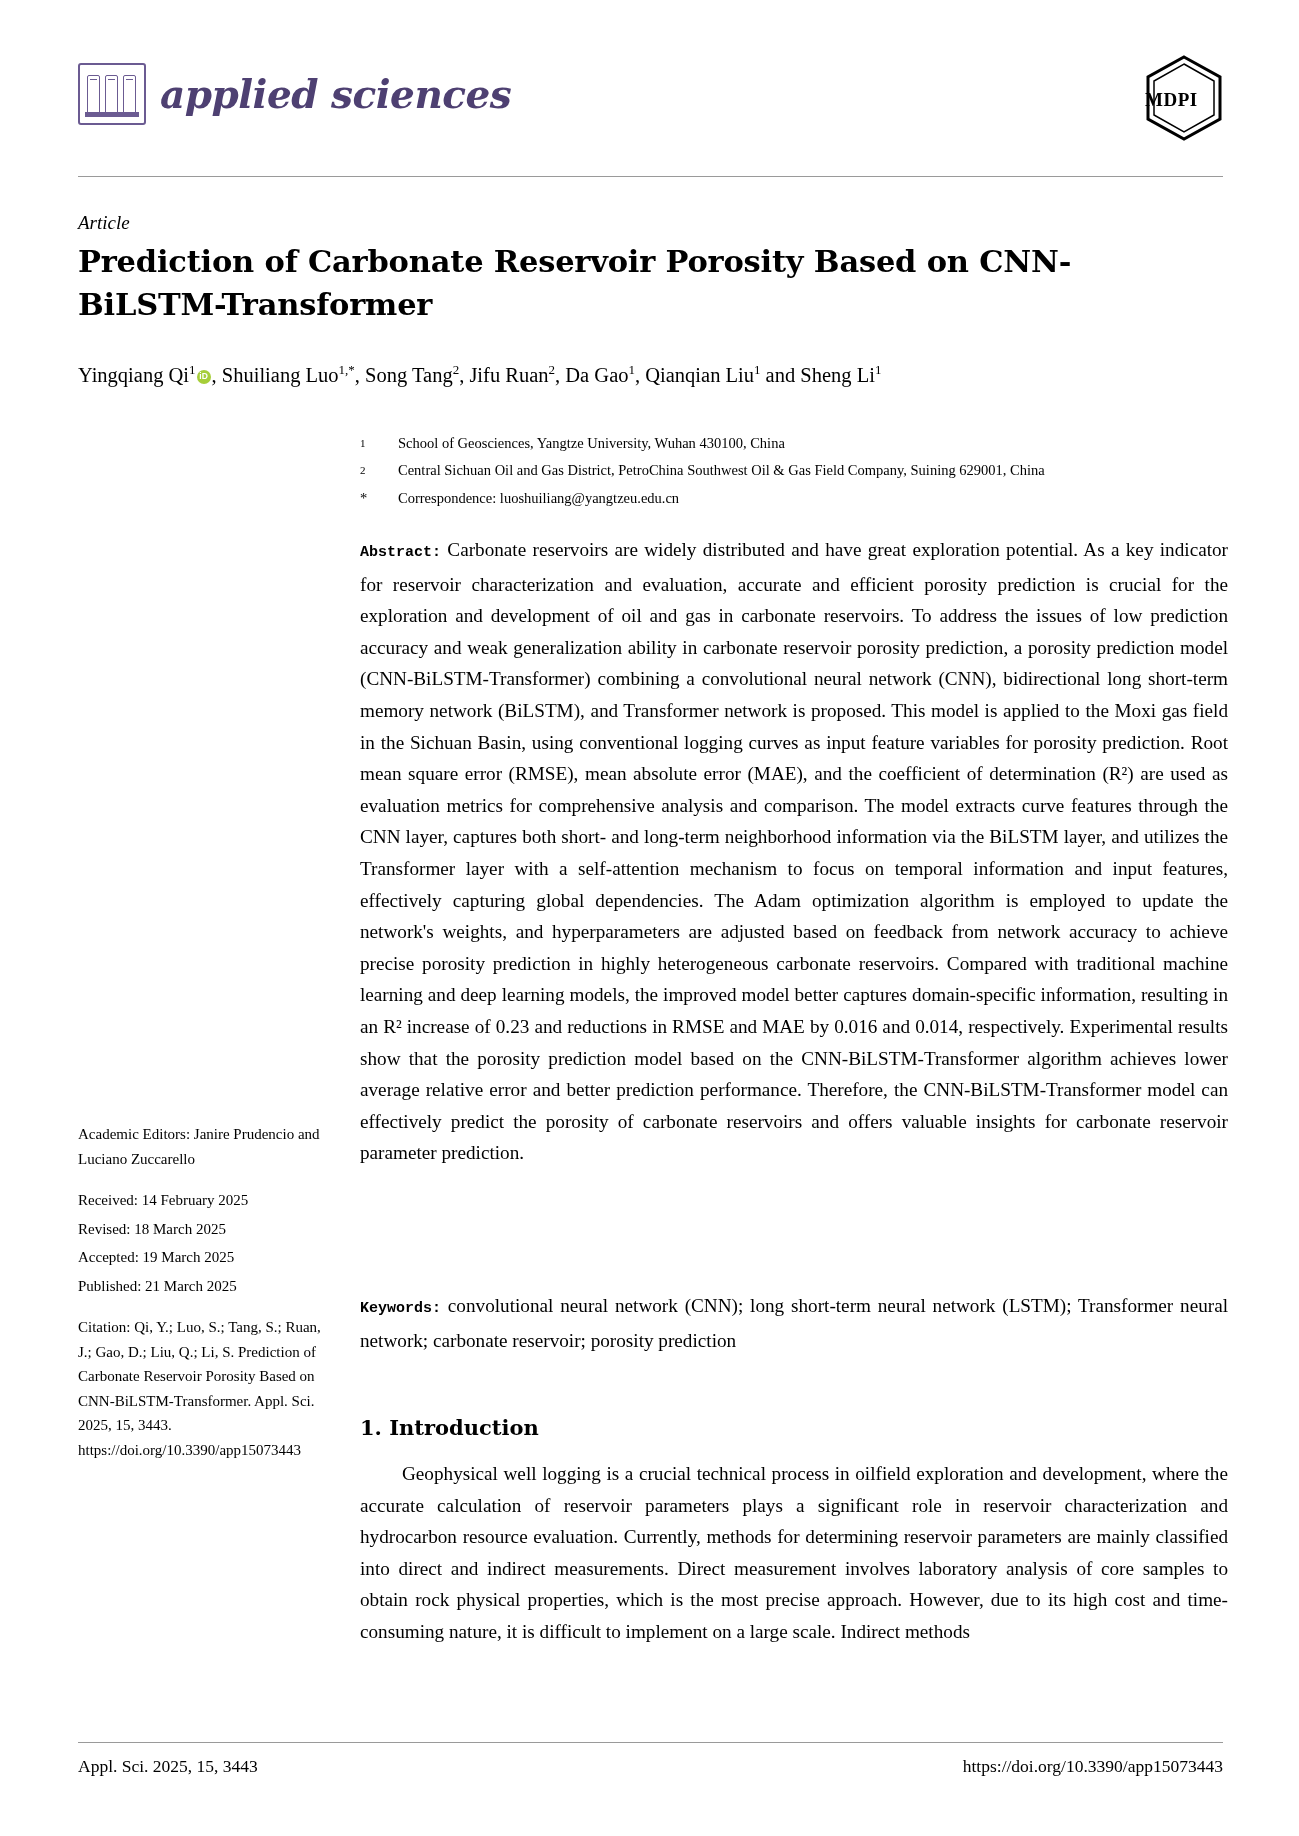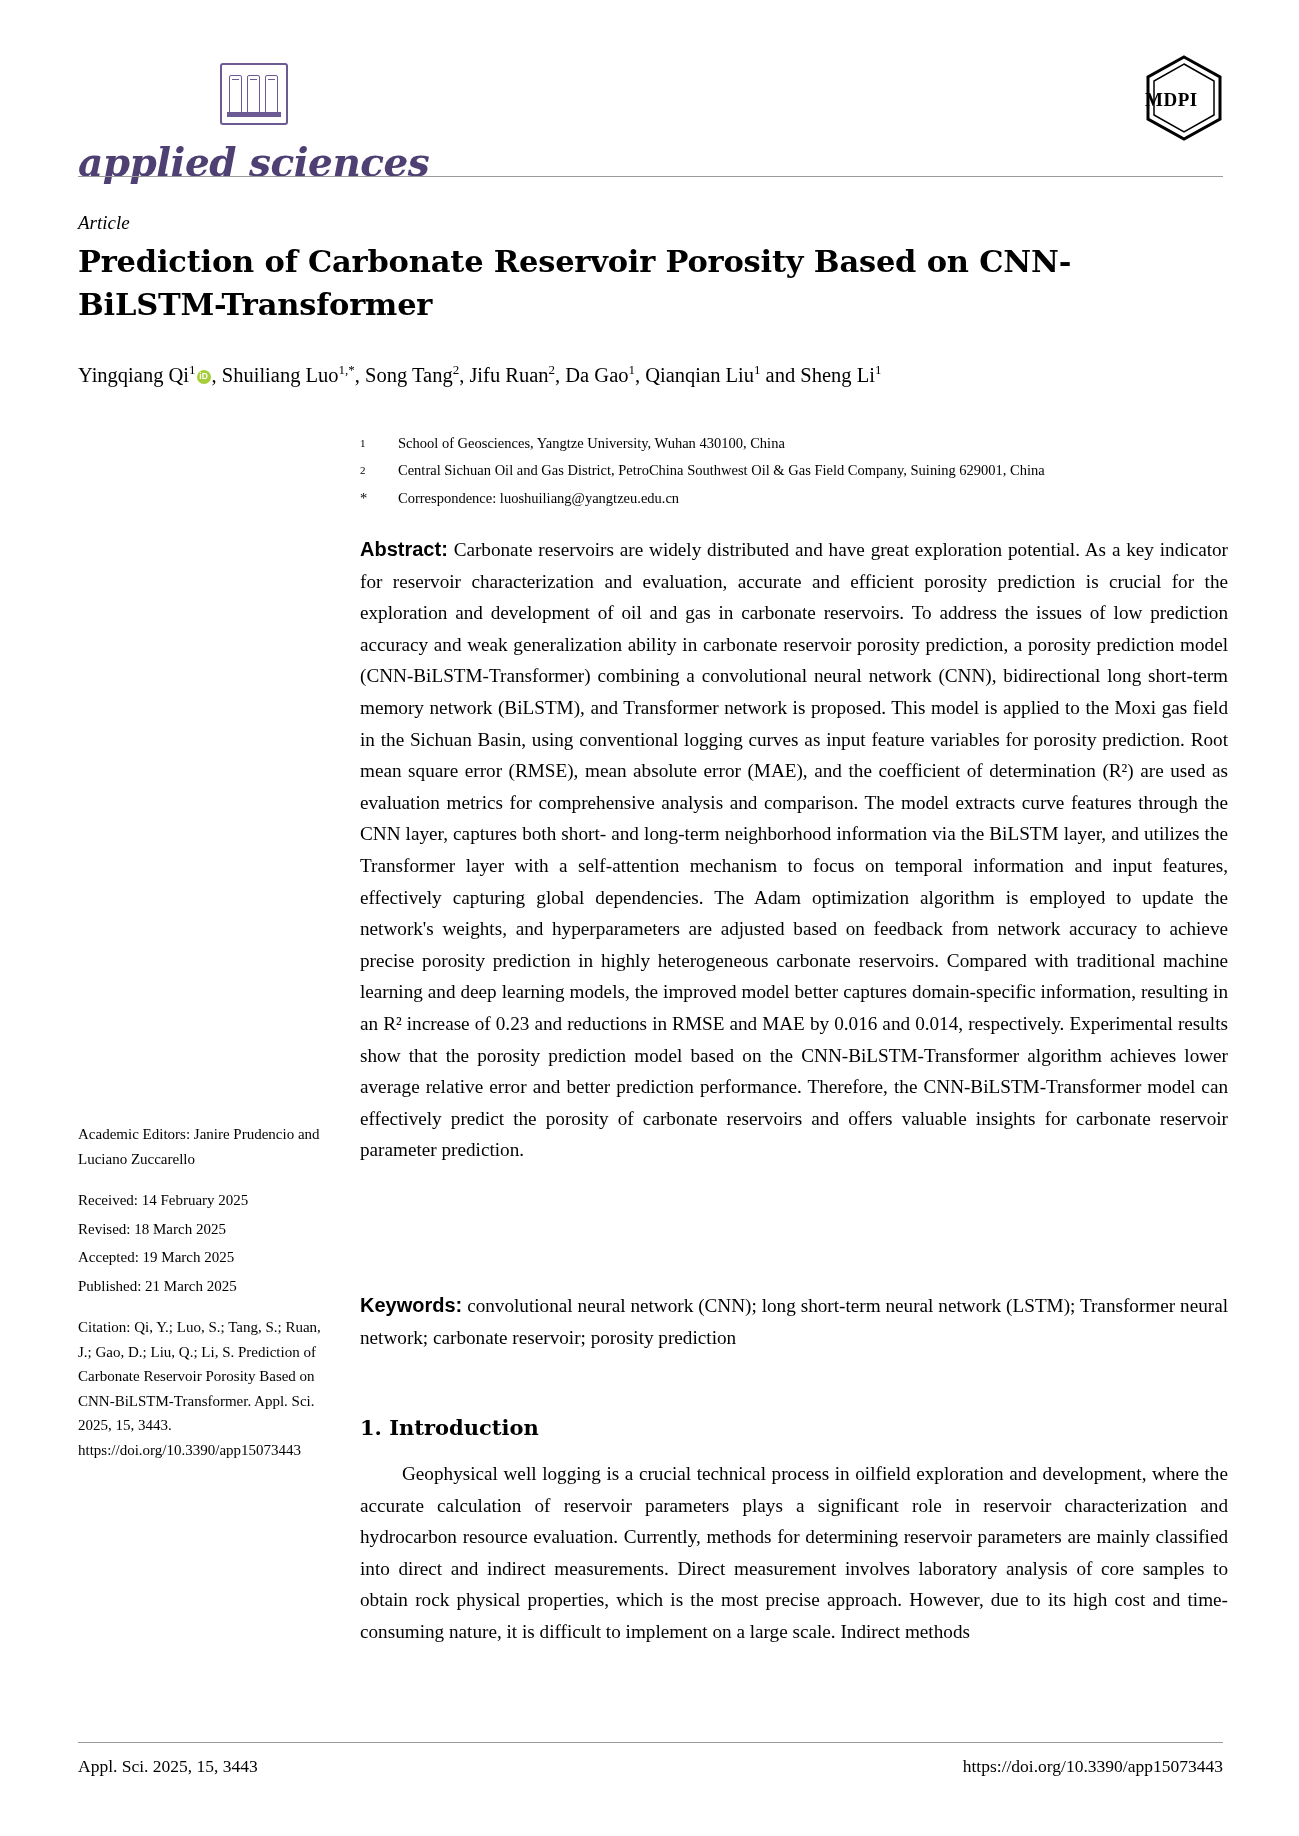--- a/index.html
+++ b/index.html
@@ -30,21 +30,20 @@
     width: 1145px;
     height: 100px;
   }
   .journal-logo {
     position: absolute;
     left: 0;
     top: 8px;
     display: flex;
     align-items: center;
     gap: 14px;
-    flex-direction: column;
   }
   .logo-mark {
     width: 68px;
     height: 62px;
     border: 2px solid #6b5b92;
     border-radius: 3px;
     position: relative;
     background: #ffffff;
     box-sizing: border-box;
   }
@@ -194,21 +193,21 @@
   .aff-text { flex: 1; }
   .abstract {
     position: absolute;
     left: 360px;
     top: 534px;
     width: 868px;
     font-size: 19.2px;
     line-height: 31.6px;
     text-align: justify;
   }
-  .abstract b, .keywords b { font-family: Liberation Sans, sans-serif; font-weight: bold; font-size: 20px;}
+  .abstract b, .keywords b { font-family: Liberation Mono, monospace; font-weight: bold; font-size: 15px;}
   .keywords {
     position: absolute;
     left: 360px;
     top: 1290px;
     width: 868px;
     font-size: 19.2px;
     line-height: 31.6px;
     text-align: justify;
   }
   .sec-head {

